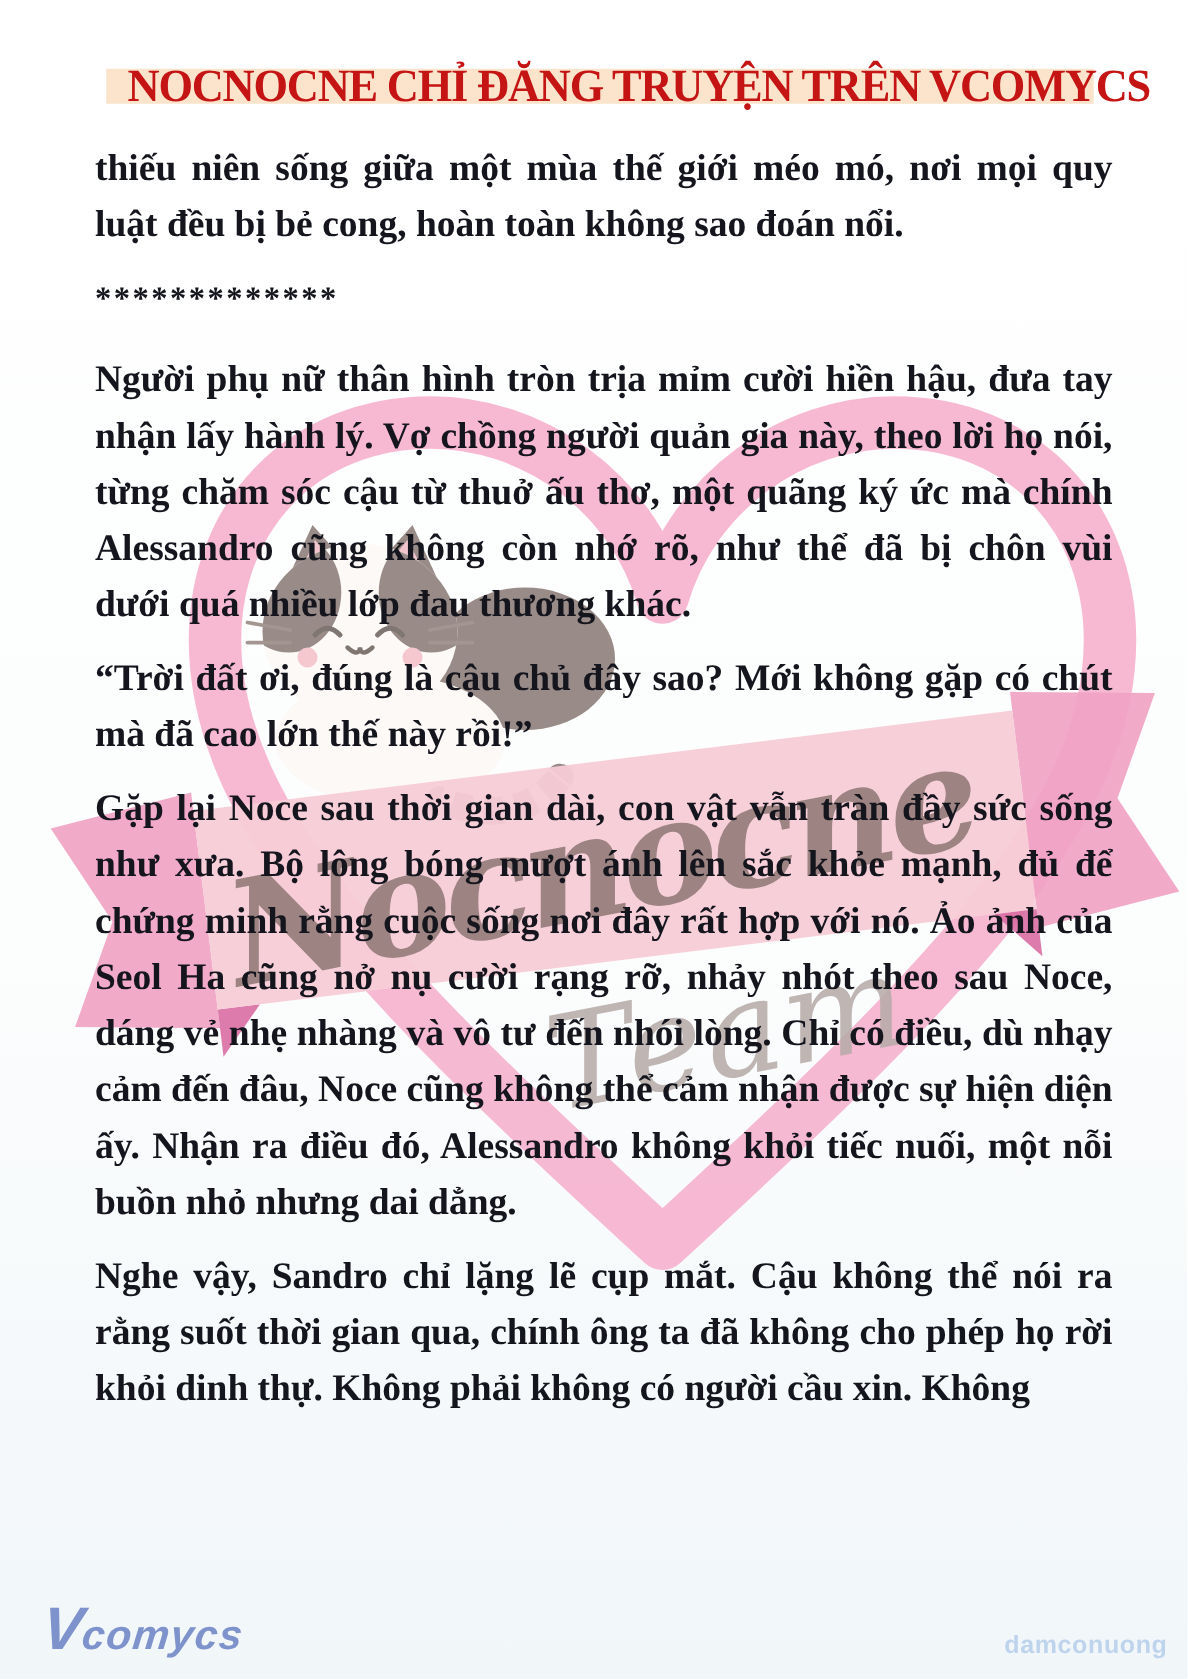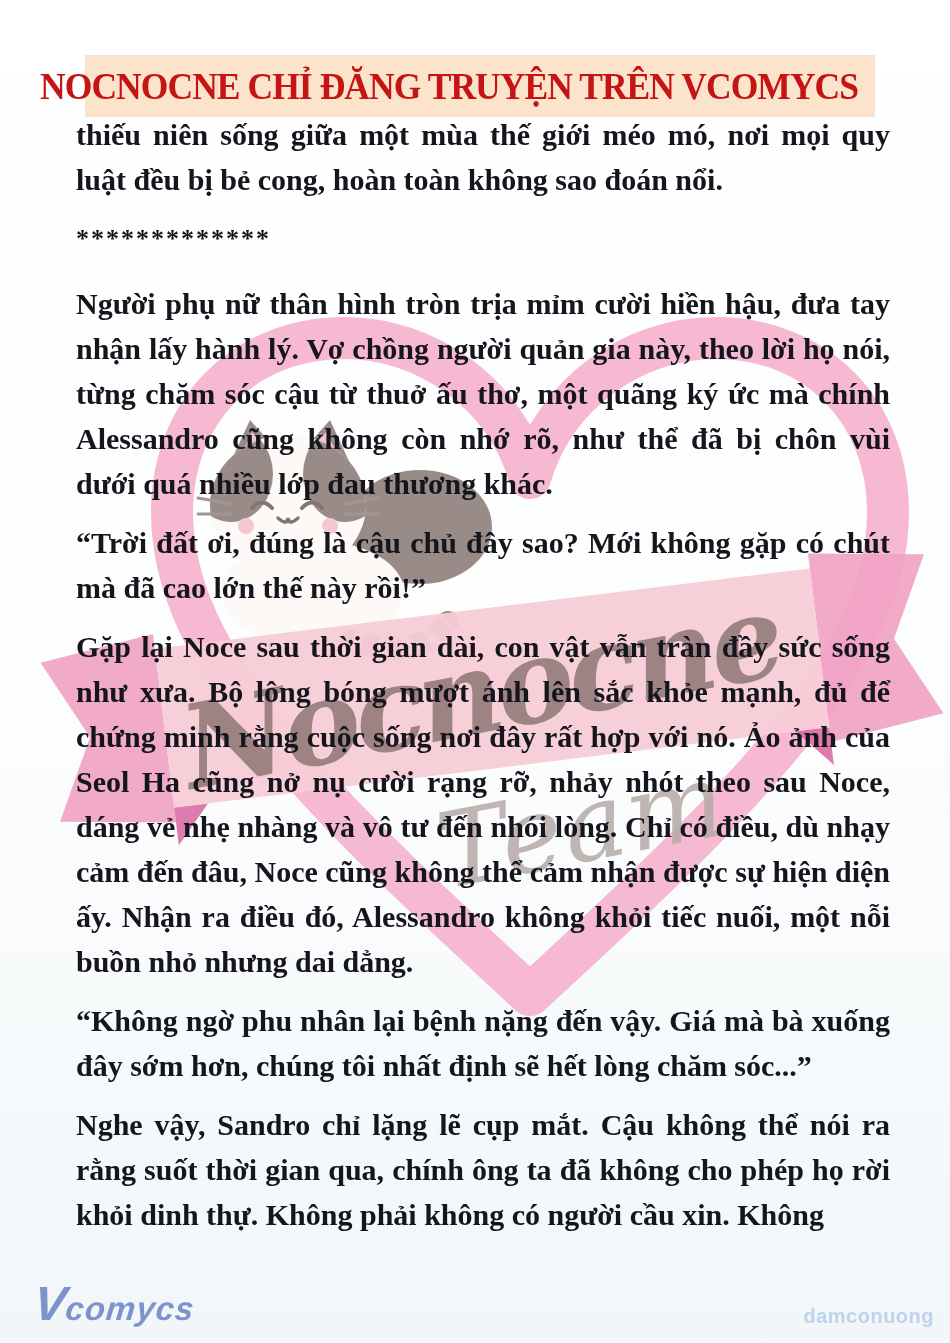--- a/index.html
+++ b/index.html
@@ -10,23 +10,23 @@
     background:linear-gradient(180deg,#ffffff 0%,#fcfdfd 55%,#f1f6f9 100%);
     font-family:"Liberation Serif", serif;
   }
   
   .watermark{
     position:absolute;left:0;top:0;width:950px;height:1343px;
     z-index:0;pointer-events:none;
   }
   
   .banner{
-    position:absolute;left:85px;top:55px;width:790px;height:62px;
+    position:absolute;left:85px;top:55px;width:790px;height:28px;
     background:#fbe3cc;
-    display:flex;align-items:center;justify-content:flex-end;
+    display:flex;align-items:center;justify-content:flex-start;
     z-index:3;
   }
   .banner-text{
     font-family:"Liberation Serif", serif;
     font-weight:bold;
     font-size:37px;
     color:#c51414;
     white-space:nowrap;
     transform:scaleX(.96);
     letter-spacing:-1px;
@@ -135,21 +135,20 @@
   <div class="banner">
     <span class="banner-text">NOCNOCNE CHỈ ĐĂNG TRUYỆN TRÊN VCOMYCS</span>
   </div>
 
   <div class="text-body" id="text-body">
       <p>thiếu niên sống giữa một mùa thế giới méo mó, nơi mọi quy luật đều bị bẻ cong, hoàn toàn không sao đoán nổi.</p>
       <p class="separator">*************</p>
       <p>Người phụ nữ thân hình tròn trịa mỉm cười hiền hậu, đưa tay nhận lấy hành lý. Vợ chồng người quản gia này, theo lời họ nói, từng chăm sóc cậu từ thuở ấu thơ, một quãng ký ức mà chính Alessandro cũng không còn nhớ rõ, như thể đã bị chôn vùi dưới quá nhiều lớp đau thương khác.</p>
       <p>“Trời đất ơi, đúng là cậu chủ đây sao? Mới không gặp có chút mà đã cao lớn thế này rồi!”</p>
       <p>Gặp lại Noce sau thời gian dài, con vật vẫn tràn đầy sức sống như xưa. Bộ lông bóng mượt ánh lên sắc khỏe mạnh, đủ để chứng minh rằng cuộc sống nơi đây rất hợp với nó. Ảo ảnh của Seol Ha cũng nở nụ cười rạng rỡ, nhảy nhót theo sau Noce, dáng vẻ nhẹ nhàng và vô tư đến nhói lòng. Chỉ có điều, dù nhạy cảm đến đâu, Noce cũng không thể cảm nhận được sự hiện diện ấy. Nhận ra điều đó, Alessandro không khỏi tiếc nuối, một nỗi buồn nhỏ nhưng dai dẳng.</p>
-      <p>“Không ngờ phu nhân lại bệnh nặng đến vậy. Giá mà bà xuống đây sớm hơn, chúng tôi nhất định sẽ hết lòng chăm sóc...”</p>
       <p>Nghe vậy, Sandro chỉ lặng lẽ cụp mắt. Cậu không thể nói ra rằng suốt thời gian qua, chính ông ta đã không cho phép họ rời khỏi dinh thự. Không phải không có người cầu xin. Không</p>
     </div>
 
   <div class="vcomycs">
     <span class="v-cap">V</span><span class="v-rest">comycs</span>
   </div>
 
   <div class="credit">damconuong</div>
 
 </div>

